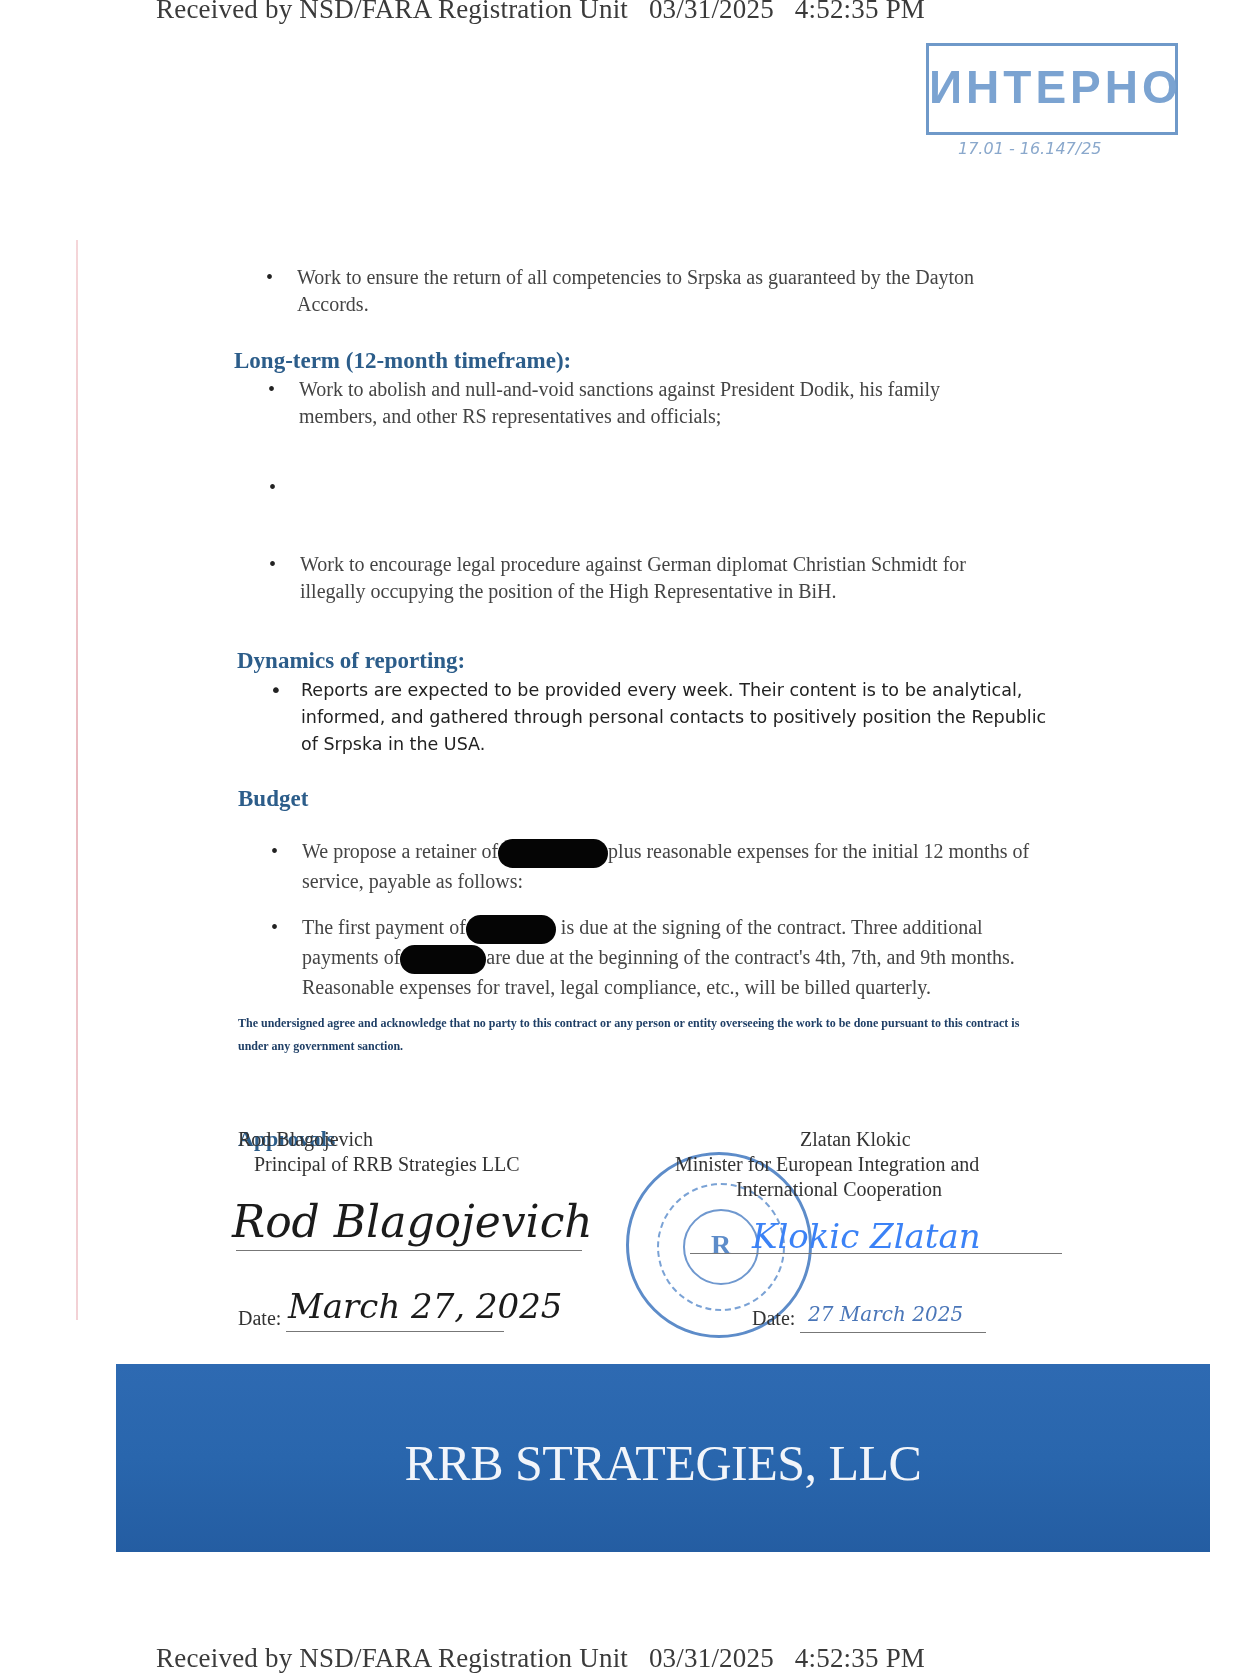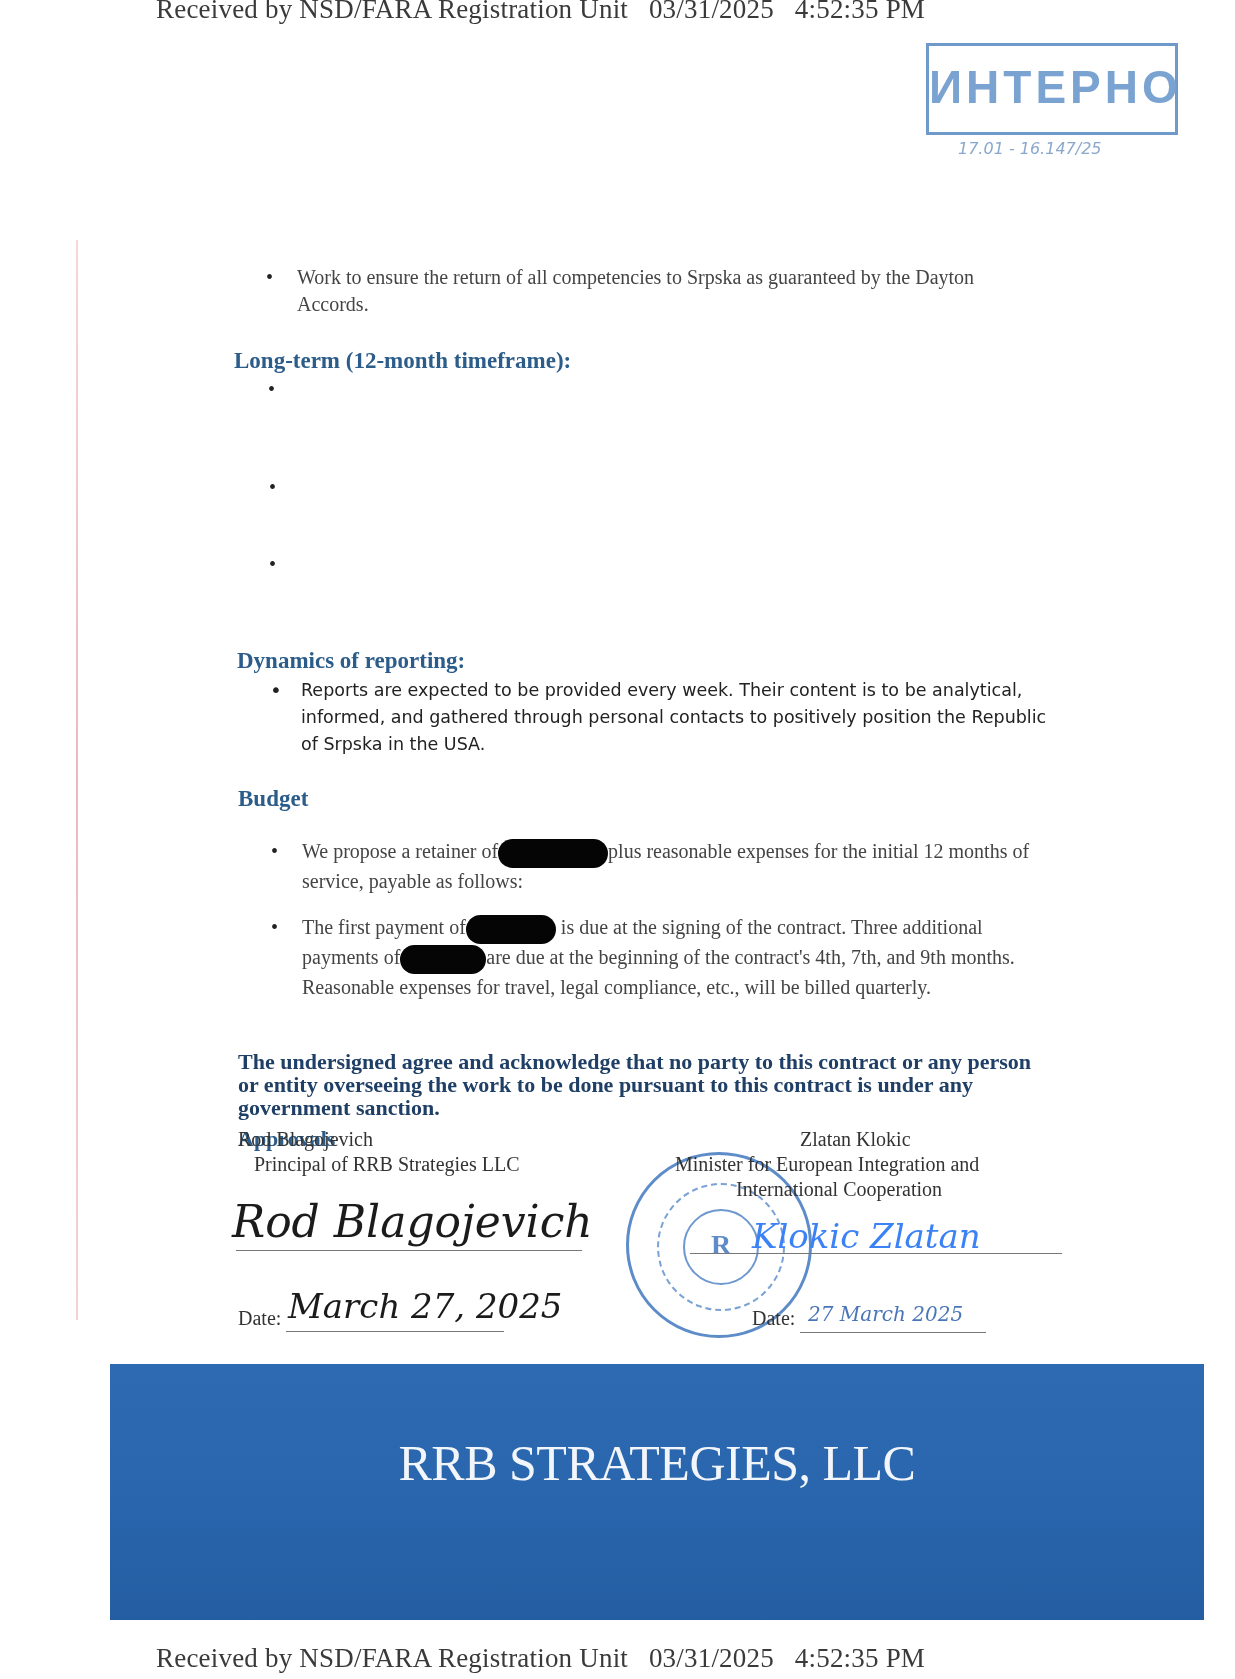--- a/index.html
+++ b/index.html
@@ -9,25 +9,25 @@
   .hdr.bot{top:1643px;}
   .stamp{position:absolute;left:926px;top:43px;width:252px;height:92px;border:3px solid #6f99c9;box-sizing:border-box;}
   .stamp-text{position:absolute;left:0;right:0;top:14px;text-align:center;font-family:"Liberation Sans","DejaVu Sans",sans-serif;font-weight:bold;font-size:46px;color:#7ba3d1;letter-spacing:4px;}
   .stamp-num{position:absolute;left:958px;top:139px;font-family:"DejaVu Sans",sans-serif;font-style:italic;font-size:16px;color:#8aa8cc;}
   .redline{position:absolute;left:76px;top:240px;width:2px;height:1080px;background:linear-gradient(#f5d6d9,#e9b9bf,#f3d2d6);}
   .bullet{position:absolute;font-size:20px;color:#444;line-height:27px;}
   .bullet .dot{position:absolute;left:-31px;top:0;font-size:20px;color:#222;}
   .head{position:absolute;font-weight:bold;color:#2c5d8a;font-size:23px;}
   .sans{font-family:"DejaVu Sans","Liberation Sans",sans-serif;font-size:17.5px;color:#222;line-height:27px;}
   .redact{display:inline-block;background:#050505;border-radius:18px;height:29px;vertical-align:middle;}
-  .notice{position:absolute;left:238px;top:1050px;width:800px;font-size:22px;font-weight:bold;color:#1f3f66;line-height:23px;}
+  .notice{position:absolute;left:238px;top:1012px;width:800px;font-size:12px;font-weight:bold;color:#1f3f66;line-height:23px;}
   .sig-text{position:absolute;font-size:20px;color:#333;line-height:25px;}
   .sigline{position:absolute;height:1px;background:#777;}
   .hand{position:absolute;font-family:"DejaVu Serif",serif;font-style:italic;}
-  .banner{position:absolute;left:110px;top:1364px;width:1094px;height:256px;background:linear-gradient(180deg,#2e6ab2 0%,#2966ad 50%,#245da2 100%);}
+  .banner{position:absolute;left:116px;top:1364px;width:1094px;height:188px;background:linear-gradient(180deg,#2e6ab2 0%,#2966ad 50%,#245da2 100%);}
   .banner-text{position:absolute;left:0;right:0;top:70px;text-align:center;color:#f2f5fa;font-size:50px;letter-spacing:-0.5px;}
   .seal{position:absolute;left:626px;top:1152px;width:186px;height:186px;border-radius:50%;border:3px solid #5d8cc9;box-sizing:border-box;}
   .seal-inner{position:absolute;left:28px;top:28px;width:124px;height:124px;border-radius:50%;border:2px dashed #7aa2d5;}
   .seal-core{position:absolute;left:54px;top:54px;width:72px;height:72px;border-radius:50%;border:2px solid #6f98cf;}
   .seal-letter{position:absolute;left:0;right:0;top:18px;text-align:center;color:#5d8cc9;font-size:28px;font-weight:bold;}
 </style>
 </head>
 <body>
 
 <div class="hdr top">Received by NSD/FARA Registration Unit   03/31/2025   4:52:35 PM</div>
@@ -40,26 +40,28 @@
 <div class="redline"></div>
 
 <div class="bullet" style="left:297px;top:264px;width:740px;">
   <span class="dot">•</span>
   <span>Work to ensure the return of all competencies to Srpska as guaranteed by the Dayton Accords.</span>
 </div>
 
 <div class="head" style="left:234px;top:348px;">Long-term (12-month timeframe):</div>
 <div class="bullet" style="left:299px;top:376px;width:700px;">
   <span class="dot">•</span>
+  <span>Work to abolish and null-and-void sanctions against President Dodik, his family members, and other RS representatives and officials;</span>
 </div>
 <div class="bullet" style="left:300px;top:474px;width:720px;">
   <span class="dot">•</span>
 </div>
 <div class="bullet" style="left:300px;top:551px;width:730px;">
   <span class="dot">•</span>
+  <span>Work to encourage legal procedure against German diplomat Christian Schmidt for illegally occupying the position of the High Representative in BiH.</span>
 </div>
 
 <div class="head" style="left:237px;top:648px;">Dynamics of reporting:</div>
 <div class="bullet sans" style="left:301px;top:677px;width:750px;">
   <span class="dot">•</span>
   <span>Reports are expected to be provided every week. Their content is to be analytical, informed, and gathered through personal contacts to positively position the Republic of Srpska in the USA.</span>
 </div>
 
 <div class="head" style="left:238px;top:786px;">Budget</div>
 <div class="bullet" style="left:302px;top:838px;width:780px;">

